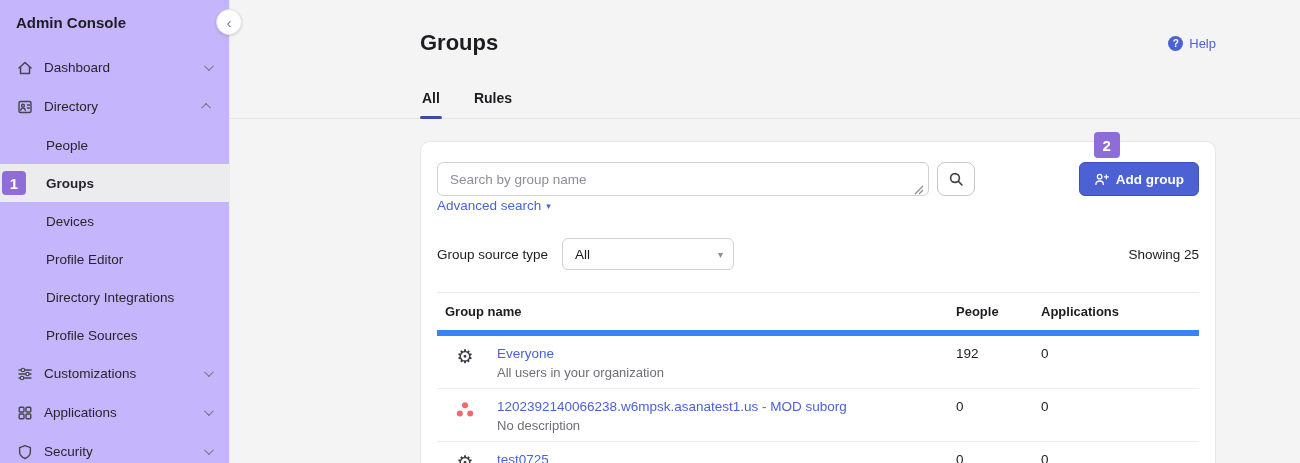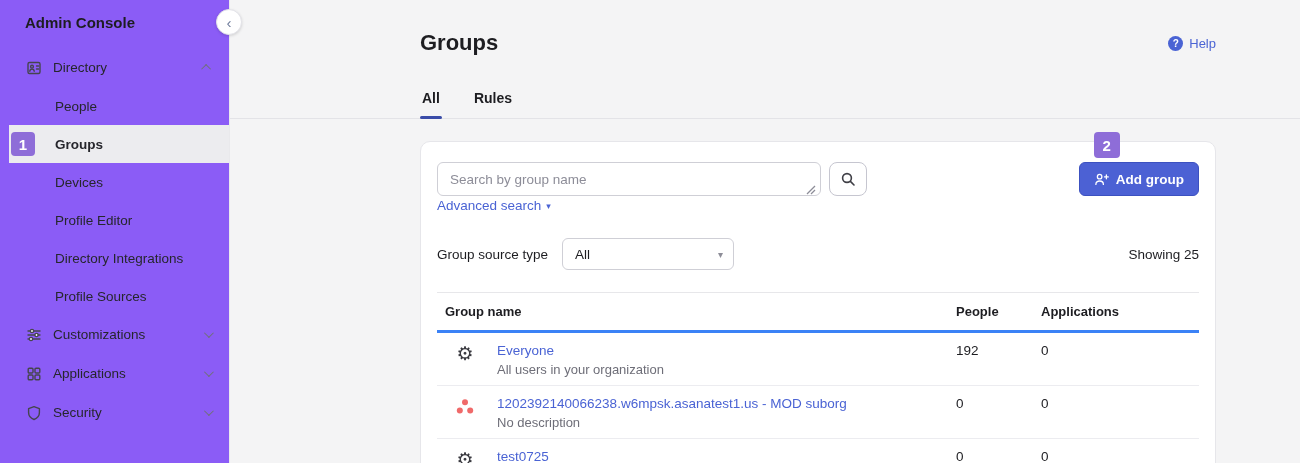--- a/index.html
+++ b/index.html
@@ -6,22 +6,22 @@
   html,body { margin:0; padding:0; }
   body {
     width:1300px; height:463px; overflow:hidden;
     font-family:"Liberation Sans", sans-serif;
     background:#f4f4f5; color:#1d1d21;
   }
   .app { display:flex; width:1300px; height:463px; position:relative; }
 
   
   .sidebar {
-    width:230px; flex-shrink:0; background:#8b5cf6;
-    border-right:1px solid #e9e9ec; position:relative; z-index:3;padding-left:9px;
+    width:230px; flex-shrink:0; background:#c4b5fd;
+    border-right:1px solid #e9e9ec; position:relative; z-index:3;
   }
   .sidebar-title { font-size:15px; font-weight:700; padding:14px 16px 10px; }
   .collapse-btn {
     position:absolute; top:9px; right:-13px; width:26px; height:26px;
     border-radius:50%; background:#fff; border:1px solid #e2e2e8;
     box-shadow:0 1px 3px rgba(0,0,0,.14); color:#6f7c9b; font-size:15px;
     display:flex; align-items:center; justify-content:center; cursor:pointer;
     padding:0; line-height:1; z-index:6;
   }
   .nav { padding-top:7px; }
@@ -72,21 +72,21 @@
     background:#3a4ca8; border-radius:2px;
   }
 
   .card {
     margin:22px 84px 0 190px; background:#fff;
     border:1px solid #e6e6ea; border-radius:10px;
     padding:20px 16px 0; position:relative; min-height:330px;
   }
 
   .search-row { display:flex; align-items:center; }
-  .search-box { position:relative; width:384px; }
+  .search-box { position:relative; width:492px; }
   .search-input {
     width:100%; height:34px; border:1px solid #cfcfd6; border-radius:6px;
     padding:0 28px 0 12px; font-size:13.5px; color:#1d1d21; font-family:inherit;
     outline:none; background:#fff;
   }
   .search-input::placeholder { color:#8d8d98; }
   .resize-grip { position:absolute; right:5px; bottom:5px; width:10px; height:10px; cursor:nwse-resize; }
   .search-btn {
     width:38px; height:34px; margin-left:8px; border:1px solid #c6c6d0;
     border-radius:8px; background:#fff; display:flex; align-items:center;
@@ -108,21 +108,21 @@
     margin-left:14px; width:172px; height:32px; border:1px solid #cfcfd6;
     border-radius:6px; background:#fff; display:flex; align-items:center;
     justify-content:space-between; padding:0 10px 0 12px; cursor:pointer; font-size:13.5px;
   }
   .caret-gray { color:#8d8d98; font-size:10px; }
   .showing { margin-left:auto; }
 
   .tbl { margin-top:22px; }
   .tbl-head {
     display:grid; grid-template-columns:519px 85px 1fr;
-    border-top:1px solid #e7e7ea; border-bottom:3px solid #3b82f6;
+    border-top:1px solid #e7e7ea; border-bottom:6px solid #3b82f6;
     padding:11px 0; font-size:13px; font-weight:700;
   }
   .tbl-head .col-name { padding-left:8px; }
   .row {
     display:grid; grid-template-columns:519px 85px 1fr;
     border-bottom:1px solid #ececf0; padding:8px 0;
   }
   .row-name { display:flex; align-items:flex-start; padding-left:8px; }
   .row-iconbox { width:40px; display:flex; justify-content:center; padding-top:3px; flex-shrink:0; }
   .okta-glyph { font-size:19px; line-height:1; color:#3a3a40; }
@@ -136,20 +136,30 @@
 
 <div class="app">
 
   <aside class="sidebar">
     <div class="sidebar-title">Admin Console</div>
     <button class="collapse-btn">
       <span>‹</span>
     </button>
     <nav class="nav">
 
+      <div class="nav-item">
+        <span class="nav-icon">
+          <svg viewBox="0 0 16 16" fill="none" stroke="currentColor" stroke-width="1.5" stroke-linecap="round" stroke-linejoin="round">
+              <path d="M2 8 L8 2.5 L14 8"></path>
+              <path d="M3.5 7 V13.5 H12.5 V7"></path>
+            </svg>
+        </span>
+        <span>Dashboard</span>
+        <span class="chev down"></span>
+      </div>
 
       <div class="nav-item">
         <span class="nav-icon">
           <svg viewBox="0 0 16 16" fill="none" stroke="currentColor" stroke-width="1.4" stroke-linecap="round" stroke-linejoin="round">
               <rect x="2" y="2.5" width="12" height="11" rx="1.5"></rect>
               <circle cx="6" cy="6.7" r="1.4"></circle>
               <path d="M3.8 11.3c0-1.5 1.2-2.2 2.2-2.2s2.2.7 2.2 2.2"></path>
               <path d="M10.5 6h2"></path>
               <path d="M10.5 9h2"></path>
             </svg>

